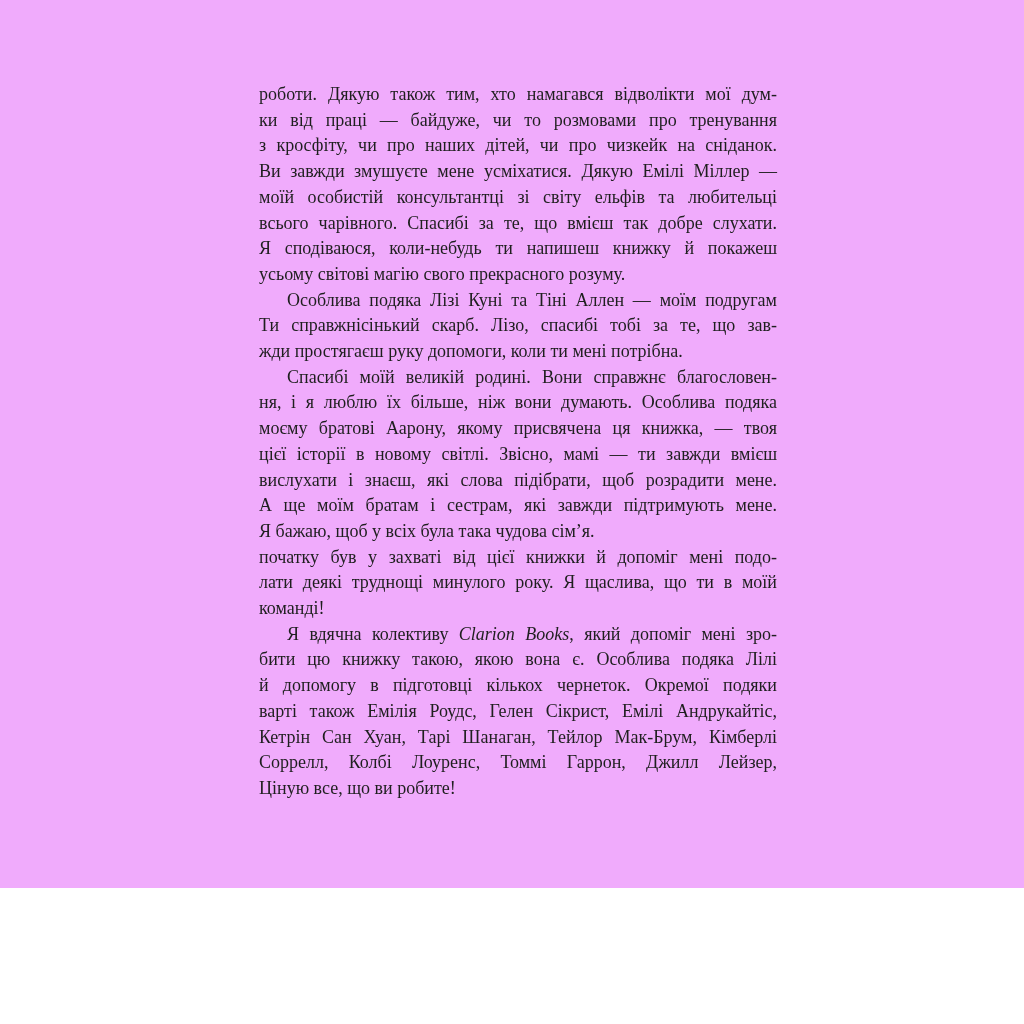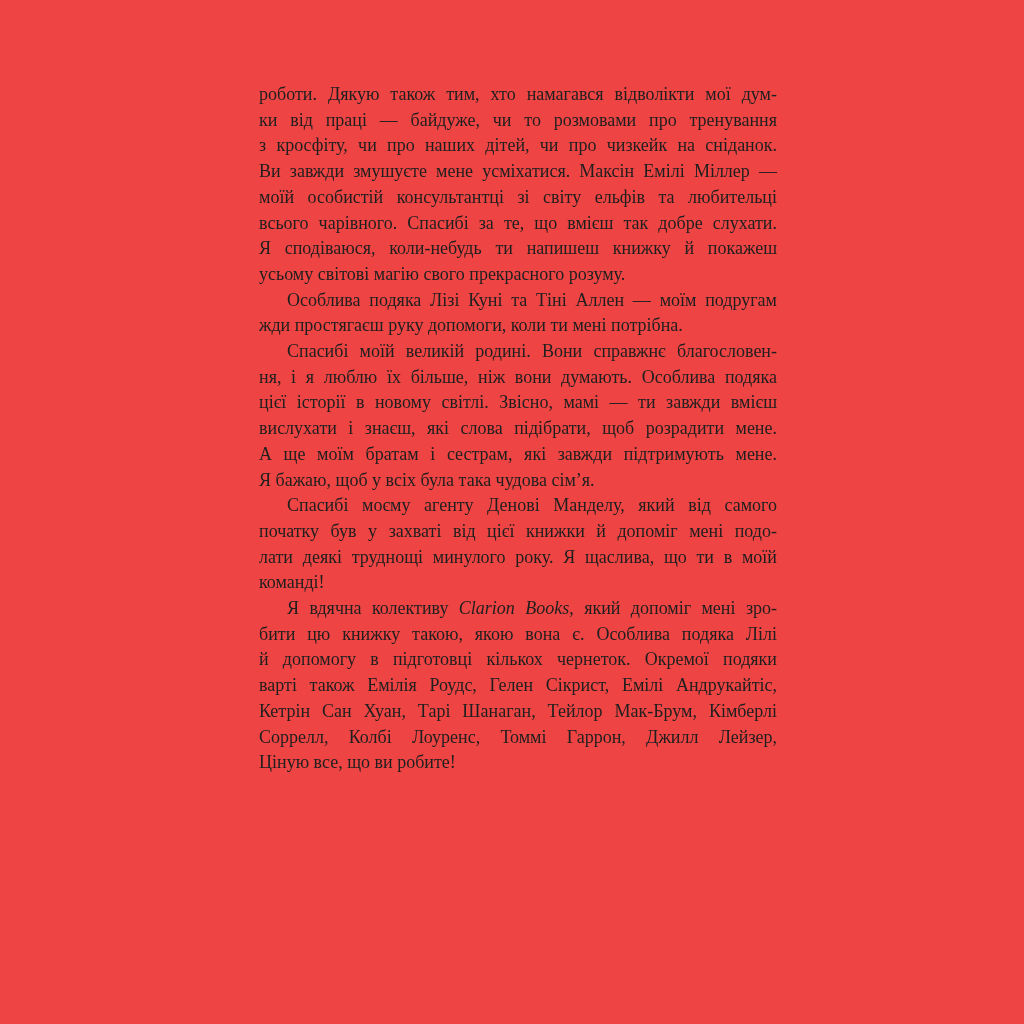--- a/index.html
+++ b/index.html
@@ -11,22 +11,22 @@
     height: 1024px;
     background: #ffffff;
     overflow: hidden;
     position: relative;
     font-family: "Liberation Serif", "DejaVu Serif", serif;
   }
   .page {
     position: absolute;
     left: 0; top: 0;
     width: 1024px;
-    height: 1024px;
-    background: #ef4444;
+    height: 888px;
+    background: #f0abfc;
   }
   .text-block {
     position: absolute;
     left: 259px;
     top: 82px;
     width: 518px;
     color: #1f1f1f;
     font-size: 18px;
     line-height: 25.7px;
     font-kerning: normal;
@@ -53,40 +53,41 @@
 </style>
 </head>
 <body>
 
 <div class="page">
   <div class="text-block" id="text-block" style="color: rgb(31, 31, 31);">
       <div class="paragraph">
         <div class="line">роботи. Дякую також тим, хто намагався відволікти мої дум-</div>
         <div class="line">ки від праці — байдуже, чи то розмовами про тренування</div>
         <div class="line">з кросфіту, чи про наших дітей, чи про чизкейк на сніданок.</div>
-        <div class="line">Ви завжди змушуєте мене усміхатися. Максін Емілі Міллер —</div>
+        <div class="line">Ви завжди змушуєте мене усміхатися. Дякую Емілі Міллер —</div>
         <div class="line">моїй особистій консультантці зі світу ельфів та любительці</div>
         <div class="line">всього чарівного. Спасибі за те, що вмієш так добре слухати.</div>
         <div class="line">Я сподіваюся, коли-небудь ти напишеш книжку й покажеш</div>
         <div class="line last">усьому світові магію свого прекрасного розуму.</div>
       </div>
       <div class="paragraph">
         <div class="line indent">Особлива подяка Лізі Куні та Тіні Аллен — моїм подругам</div>
+        <div class="line">Ти справжнісінький скарб. Лізо, спасибі тобі за те, що зав-</div>
         <div class="line last">жди простягаєш руку допомоги, коли ти мені потрібна.</div>
       </div>
       <div class="paragraph">
         <div class="line indent">Спасибі моїй великій родині. Вони справжнє благословен-</div>
         <div class="line">ня, і я люблю їх більше, ніж вони думають. Особлива подяка</div>
+        <div class="line">моєму братові Аарону, якому присвячена ця книжка, — твоя</div>
         <div class="line">цієї історії в новому світлі. Звісно, мамі — ти завжди вмієш</div>
         <div class="line">вислухати і знаєш, які слова підібрати, щоб розрадити мене.</div>
         <div class="line">А ще моїм братам і сестрам, які завжди підтримують мене.</div>
         <div class="line last">Я бажаю, щоб у всіх була така чудова сім’я.</div>
       </div>
       <div class="paragraph">
-        <div class="line indent">Спасибі моєму агенту Денові Манделу, який від самого</div>
         <div class="line">початку був у захваті від цієї книжки й допоміг мені подо-</div>
         <div class="line">лати деякі труднощі минулого року. Я щаслива, що ти в моїй</div>
         <div class="line last">команді!</div>
       </div>
       <div class="paragraph">
         <div class="line indent">Я вдячна колективу <i>Clarion Books</i>, який допоміг мені зро-</div>
         <div class="line">бити цю книжку такою, якою вона є. Особлива подяка Лілі</div>
         <div class="line">й допомогу в підготовці кількох чернеток. Окремої подяки</div>
         <div class="line">варті також Емілія Роудс, Гелен Сікрист, Емілі Андрукайтіс,</div>
         <div class="line">Кетрін Сан Хуан, Тарі Шанаган, Тейлор Мак-Брум, Кімберлі</div>

